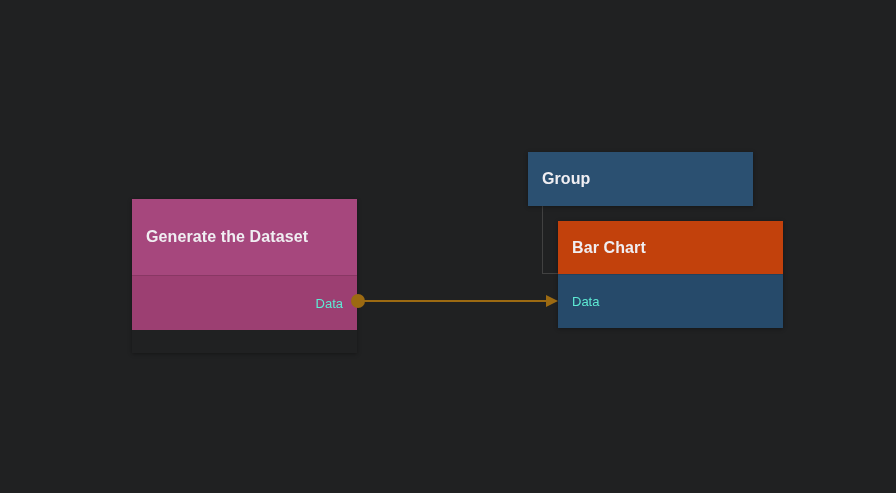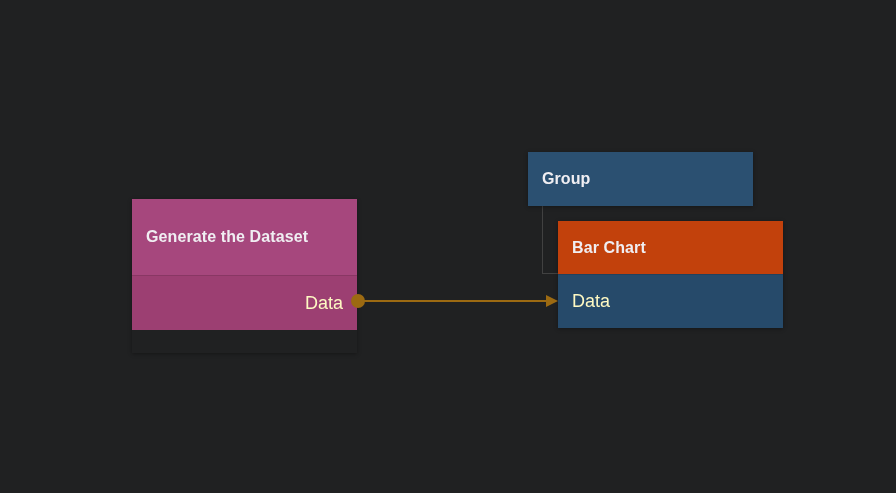--- a/index.html
+++ b/index.html
@@ -43,22 +43,22 @@
   .node-body {
     box-sizing: border-box;
     border-top: 1px solid rgba(0,0,0,0.12);
   }
   .port-row {
     box-sizing: border-box;
     height: 100%;
     display: flex;
     align-items: center;
     padding: 0 14px;
-    font-size: 18px;
-    color: #fef9c3;
+    font-size: 13px;
+    color: #5eead4;
   }
   .port-row.out { justify-content: flex-end; }
   .port-row.in  { justify-content: flex-start; }
   .edges-layer {
     position: absolute;
     inset: 0;
     pointer-events: none;
   }
   .tree-connector {
     position: absolute;

